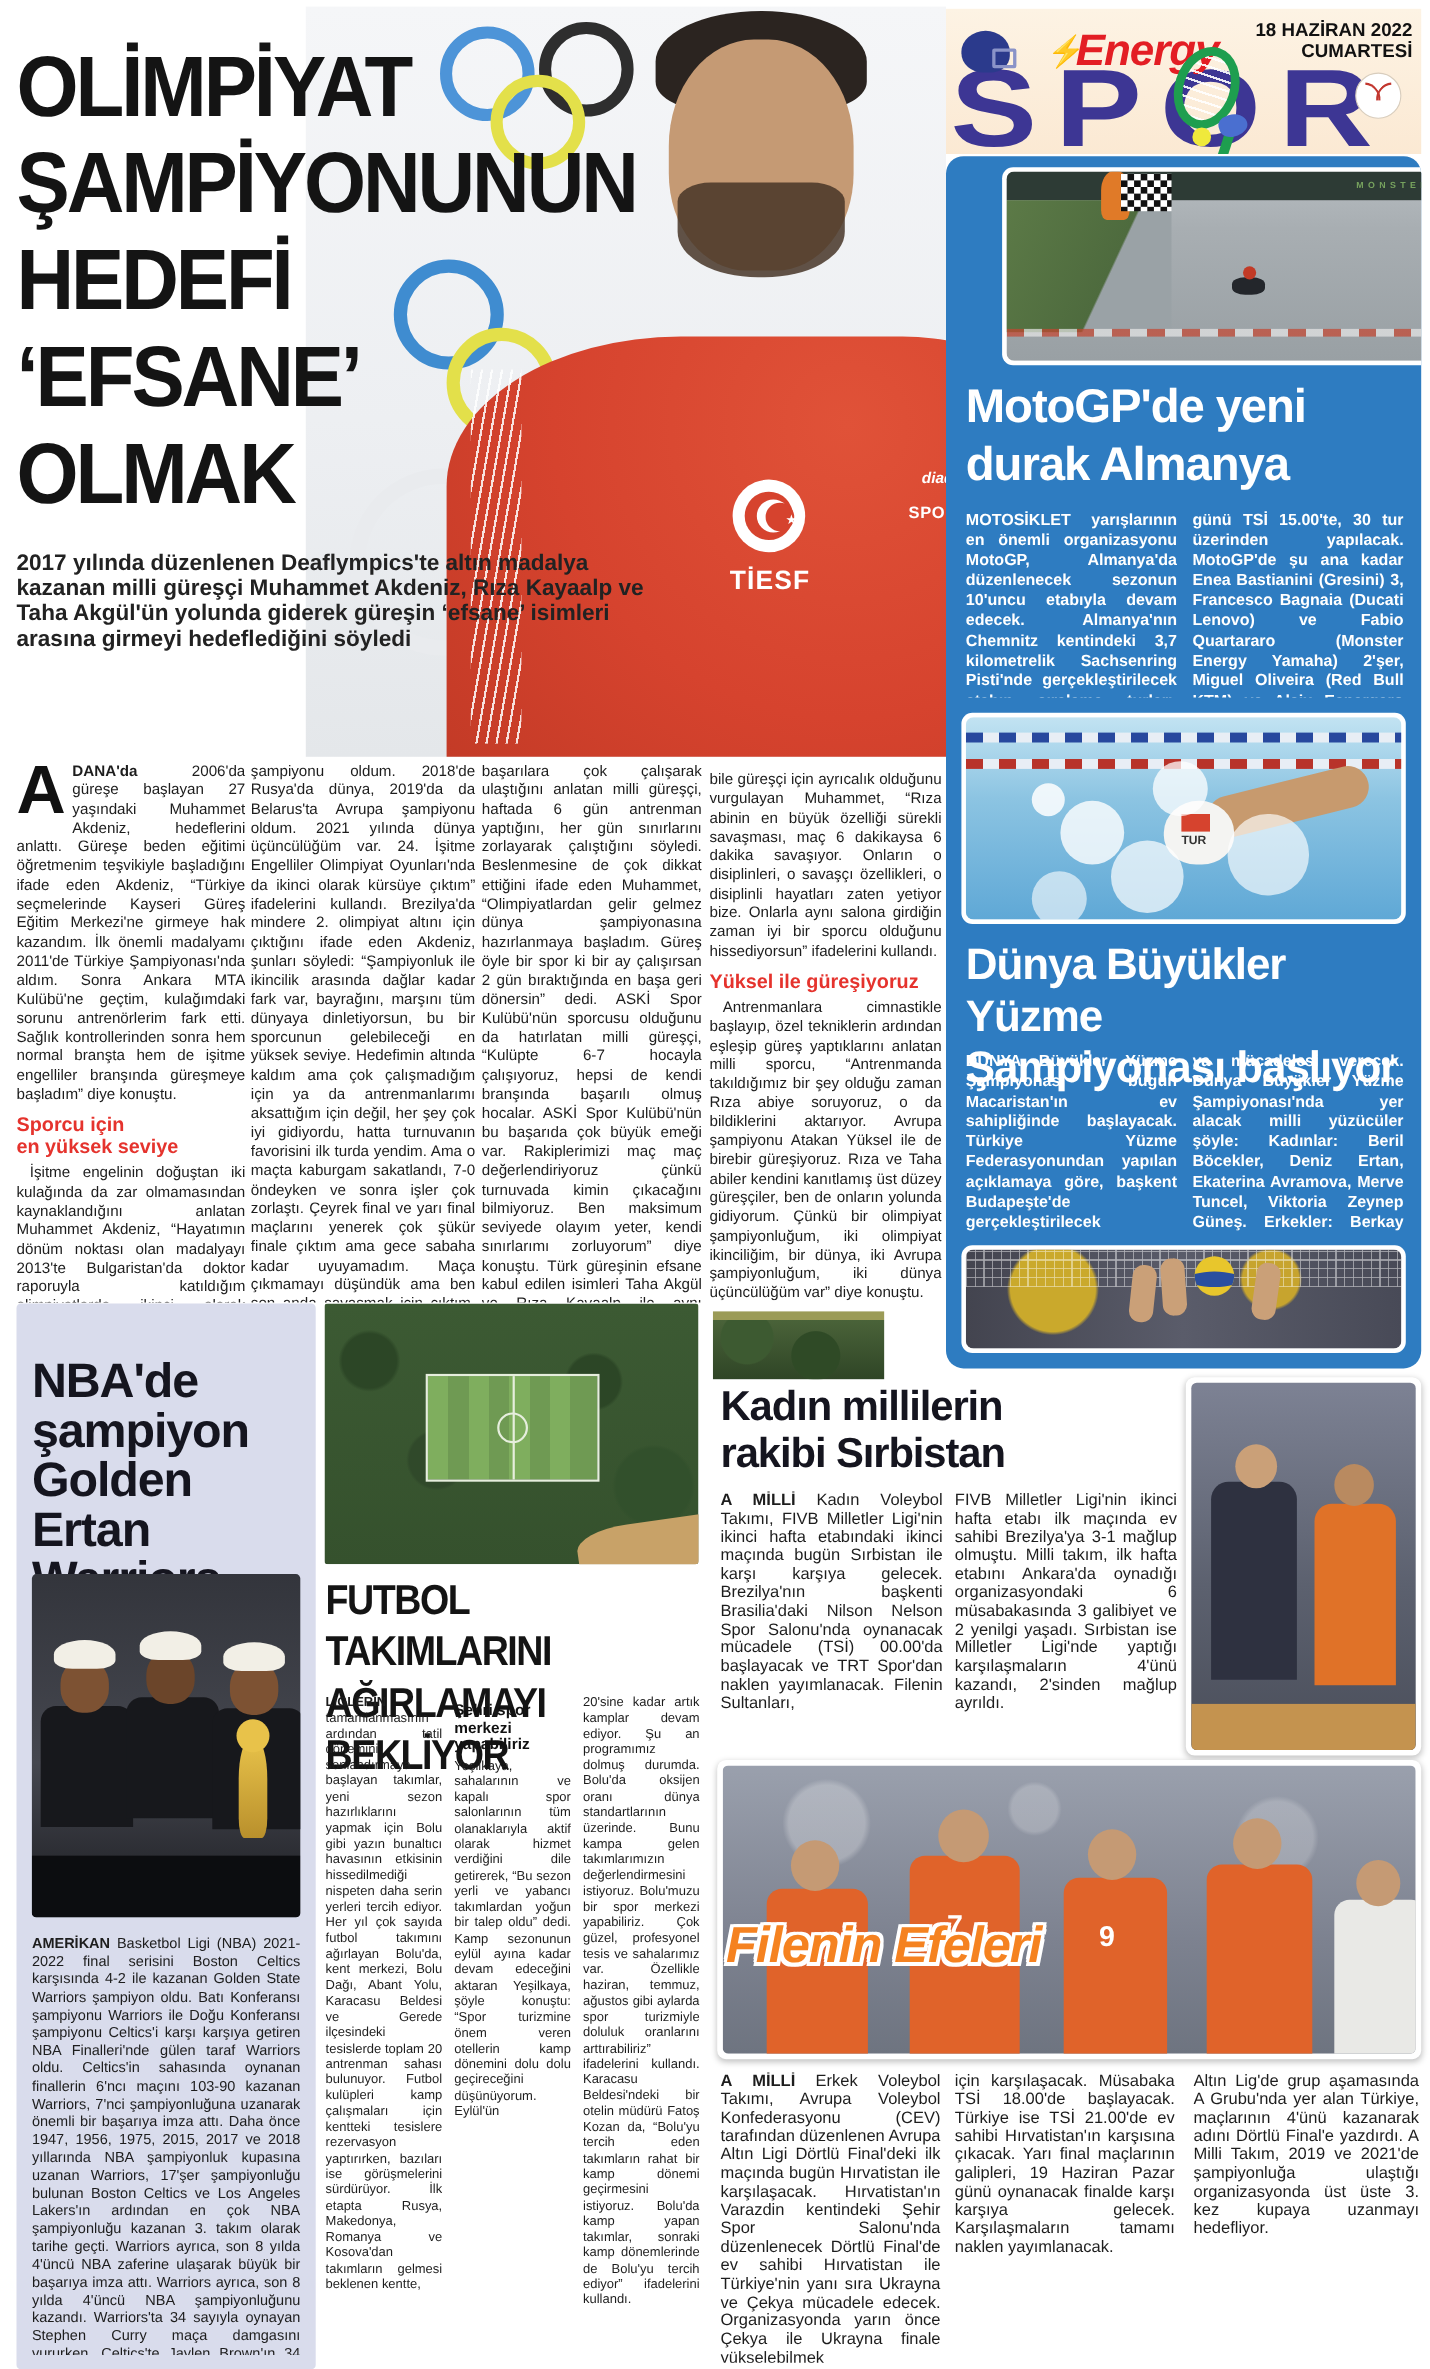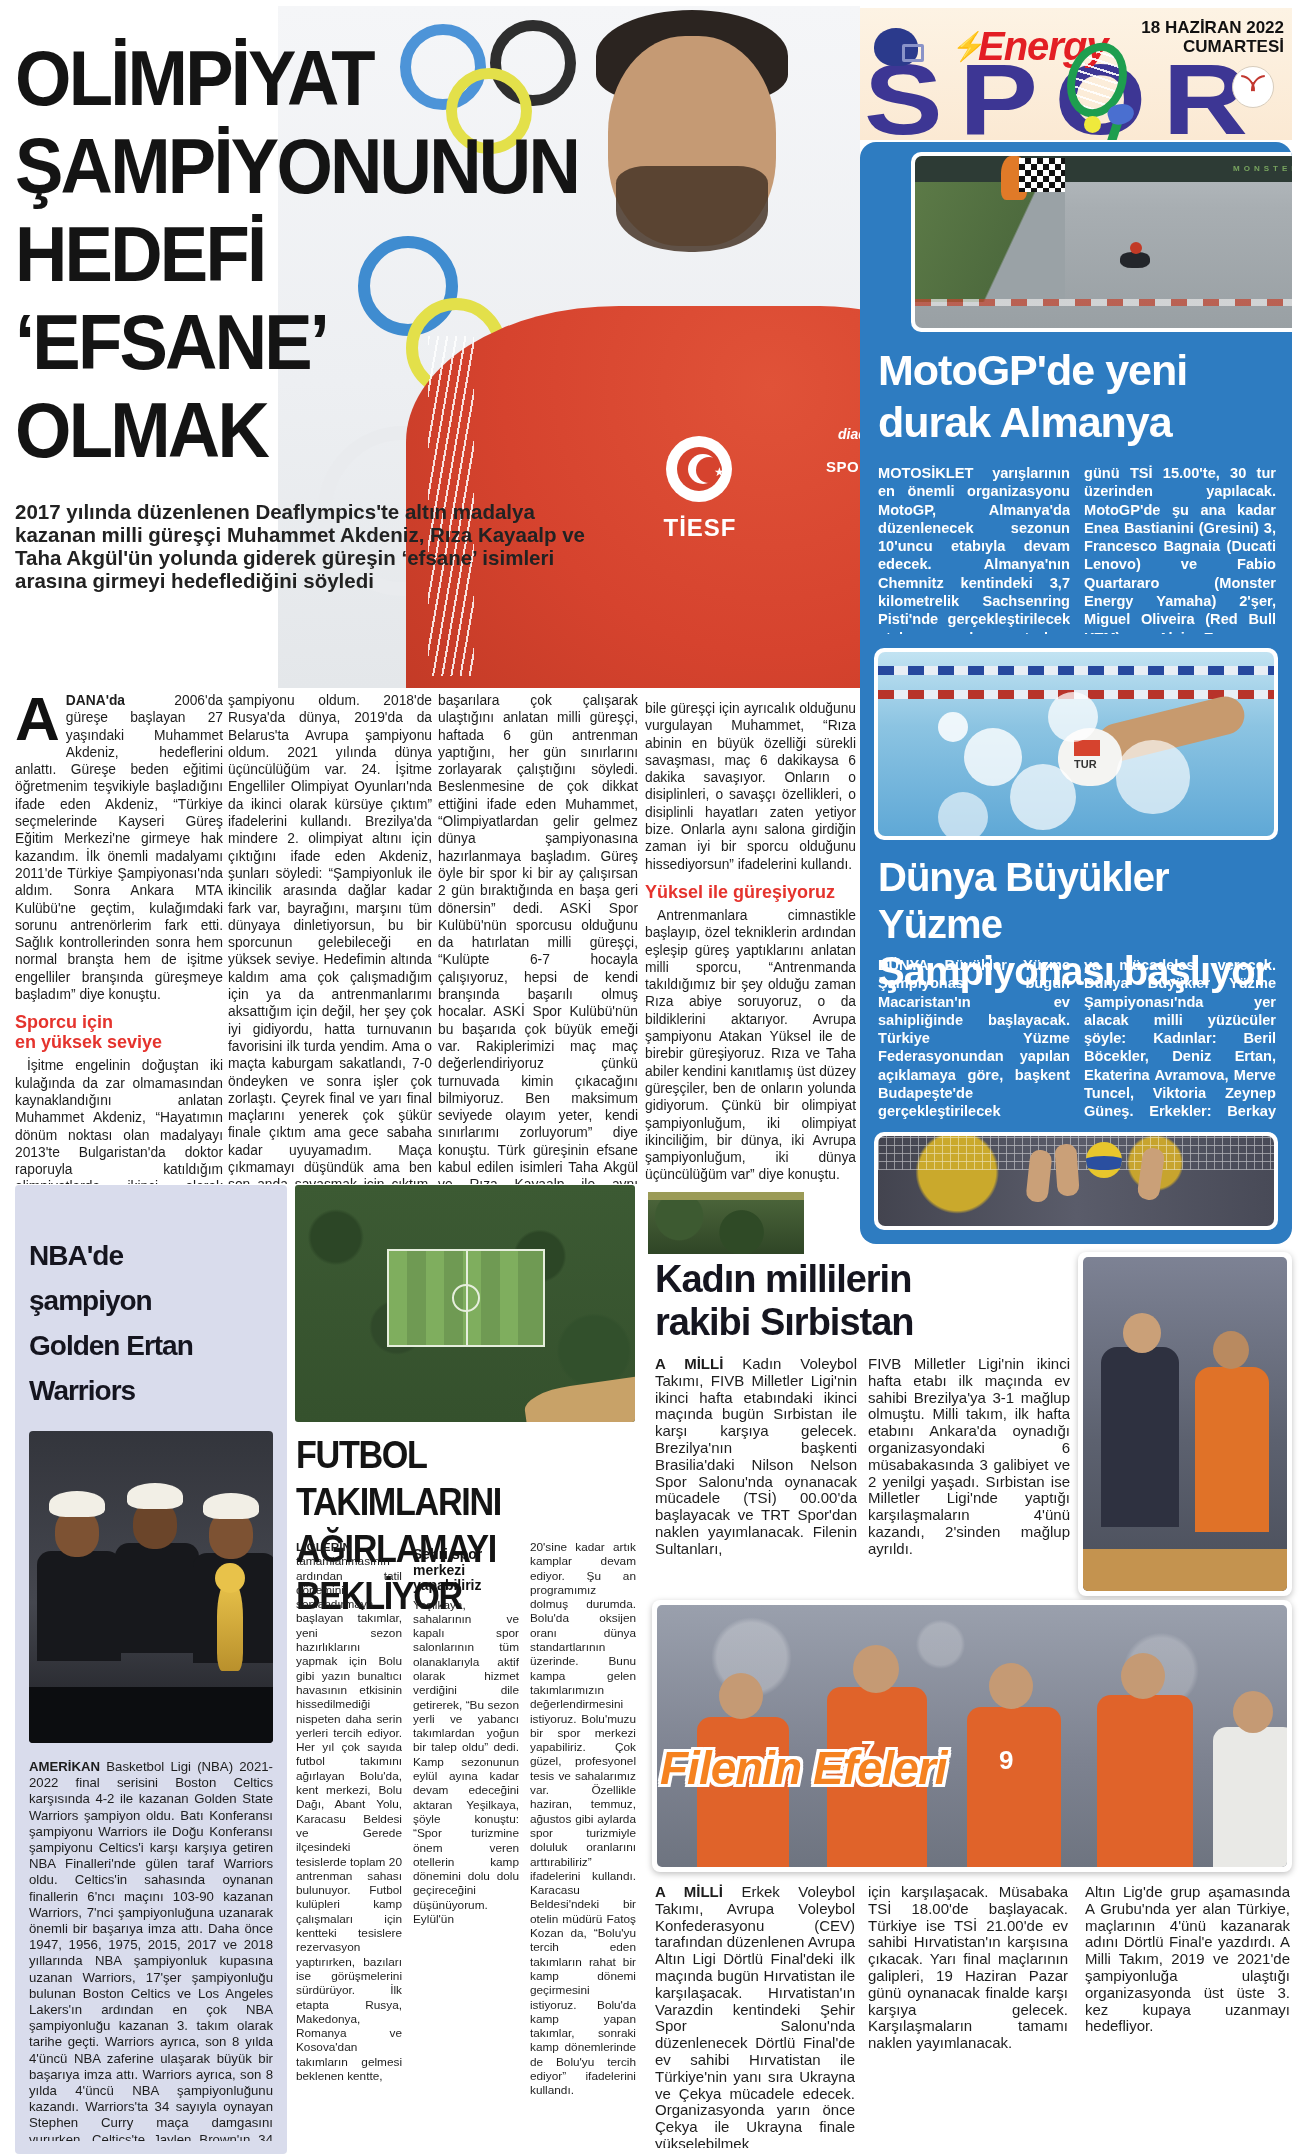--- a/index.html
+++ b/index.html
@@ -204,21 +204,21 @@
     color:#f58220; font-weight:900; font-style:italic; font-size:46px; line-height:52px;
     letter-spacing:-1px;
     text-shadow:-3px -3px 0 #fff, 3px -3px 0 #fff, -3px 3px 0 #fff, 3px 3px 0 #fff,
       0 -3px 0 #fff, 0 3px 0 #fff, -3px 0 0 #fff, 3px 0 0 #fff; }
   #mvb-col1 { left:655px;  top:1884px; width:200px; height:264px; }
   #mvb-col2 { left:868px;  top:1884px; width:200px; height:264px; }
   #mvb-col3 { left:1085px; top:1884px; width:205px; height:264px; }
 
   
   #nba-panel { left:15px; top:1185px; width:272px; height:969px; background:#d9dcec; border-radius:4px; }
-  #nba-headline { position:absolute; left:14px; top:48px; font-weight:800; font-size:28px;
+  #nba-headline { position:absolute; left:14px; top:48px; font-weight:800; font-size:44px;
     line-height:45px; color:#15151f; letter-spacing:-1px; }
   #nba-photo { position:absolute; left:14px; top:246px; width:244px; height:312px;
     border-radius:4px; overflow:hidden;
     background:linear-gradient(180deg,#33353c 0%,#45474f 55%,#1b1c21 100%); }
   .nba-cap { position:absolute; width:56px; height:26px; background:#f2efe6; border-radius:50% 50% 30% 30%; }
   .nba-face { position:absolute; width:44px; height:48px; background:#7d5233; border-radius:45%; }
   .nba-shirt { position:absolute; width:84px; height:110px; background:#17181c; border-radius:14px 14px 0 0; }
   #nba-trophy { position:absolute; left:188px; top:150px; width:26px; height:90px;
     background:linear-gradient(180deg,#e8c24a,#b9902c); border-radius:40% 40% 20% 20%; }
   #nba-trophy:before { content:""; position:absolute; left:-2px; top:-18px; width:30px; height:30px;

